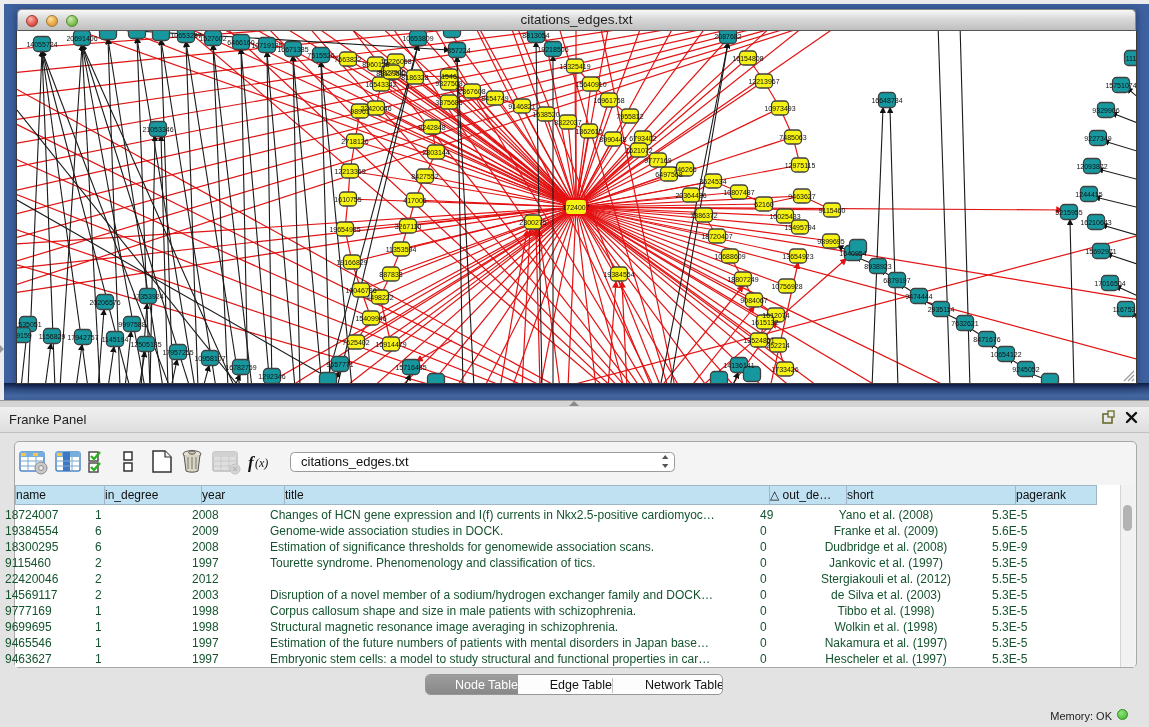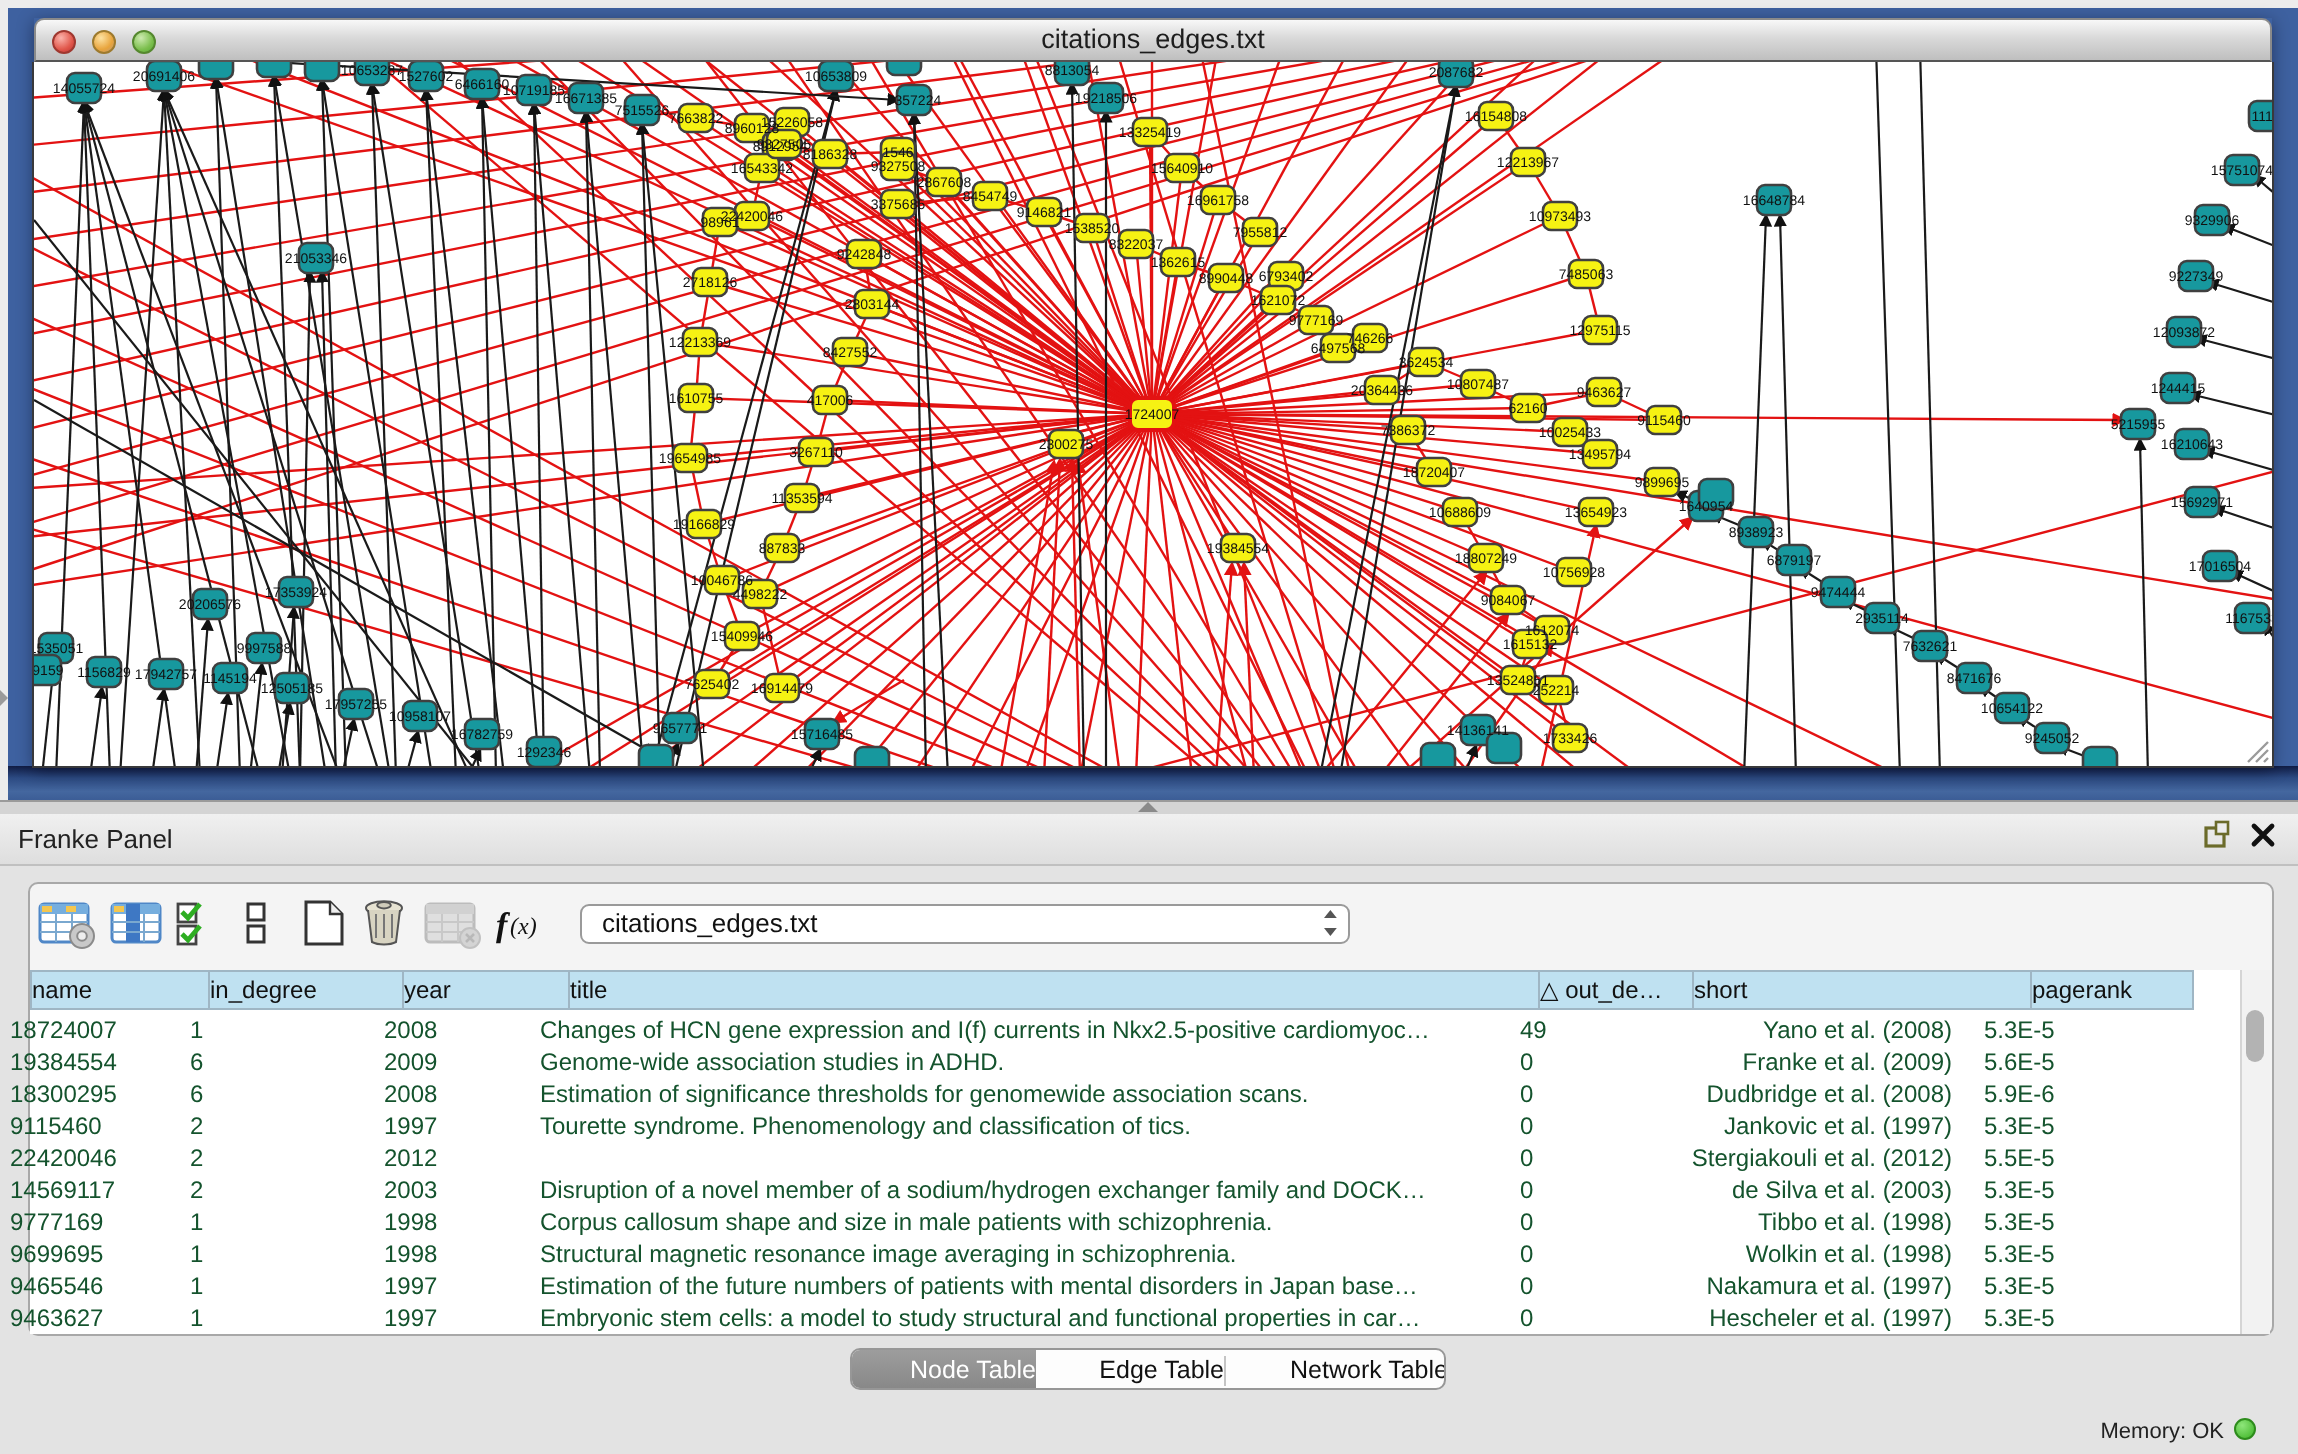--- a/index.html
+++ b/index.html
@@ -14,21 +14,21 @@
 #tphead{left:0;top:407px;width:1149px;height:26px;background:linear-gradient(#f0f0f0,#dedede);border-bottom:1px solid #c0c0c0}
 #tphead span{position:absolute;left:9px;top:5px;font-size:13px;color:#222}
 #tpbody{left:0;top:433px;width:1149px;height:294px;background:#e3e3e3}
 #cont{left:14px;top:441px;width:1123px;height:227px;background:#f4f4f4;border:1px solid #a8a8a8;border-radius:5px}
 #thdr{left:15px;top:485px;width:1105px;height:21px;background:#fff}
 .hc{position:absolute;top:0;height:20px;background:#bfe1f1;border:1px solid #9fb6c4;border-right:none;font-size:12px;color:#111;text-align:left;line-height:19px}
 .hc:last-child{border-right:1px solid #9fb6c4}
 .tr{position:absolute;left:1px;width:1105px;height:16px;font-size:12px;color:#14532d;white-space:nowrap}
 .tr span{position:absolute;top:2px}
 .c0{left:4px}.c1{left:94px}.c2{left:191px}.c3{left:269px}.c4{left:759px}
-.c5{left:795px;width:180px;text-align:right}.c6{left:991px}
+.c5{left:795px;width:180px;text-align:center}.c6{left:991px}
 #tablebg{left:15px;top:506px;width:1105px;height:161px;background:#fff}
 #sb{left:1120px;top:485px;width:15px;height:182px;background:#f2f2f2;border-left:1px solid #d5d5d5}
 #sbthumb{left:1123px;top:505px;width:9px;height:26px;background:#b3b3b3;border-radius:5px}
 #mem{right:37px;top:710px;font-size:11px;color:#222}
 #memdot{left:1117px;top:709px;width:11px;height:11px;border-radius:50%;background:radial-gradient(circle at 35% 30%,#8ee67a,#3cb224);border:1px solid #2d8c1c}
 </style></head><body>
 <div id="desk" class="abs"></div>
 <div id="deskbot" class="abs"></div>
 <div id="win" class="abs"></div>
 <div id="canvas" class="abs"></div>
@@ -702,33 +702,33 @@
     <span class="c2">2008</span>
     <span class="c3">Changes of HCN gene expression and I(f) currents in Nkx2.5-positive cardiomyoc…</span>
     <span class="c4">49</span>
     <span class="c5">Yano et al. (2008)</span>
     <span class="c6">5.3E-5</span>
   </div>
 <div class="tr" style="top:522px">
     <span class="c0">19384554</span>
     <span class="c1">6</span>
     <span class="c2">2009</span>
-    <span class="c3">Genome-wide association studies in ADHD.</span>
+    <span class="c3">Genome-wide association studies in DOCK.</span>
     <span class="c4">0</span>
     <span class="c5">Franke et al. (2009)</span>
     <span class="c6">5.6E-5</span>
   </div>
 <div class="tr" style="top:538px">
     <span class="c0">18300295</span>
     <span class="c1">6</span>
     <span class="c2">2008</span>
     <span class="c3">Estimation of significance thresholds for genomewide association scans.</span>
     <span class="c4">0</span>
     <span class="c5">Dudbridge et al. (2008)</span>
-    <span class="c6">5.9E-6</span>
+    <span class="c6">5.9E-9</span>
   </div>
 <div class="tr" style="top:554px">
     <span class="c0">9115460</span>
     <span class="c1">2</span>
     <span class="c2">1997</span>
     <span class="c3">Tourette syndrome. Phenomenology and classification of tics.</span>
     <span class="c4">0</span>
     <span class="c5">Jankovic et al. (1997)</span>
     <span class="c6">5.3E-5</span>
   </div>

